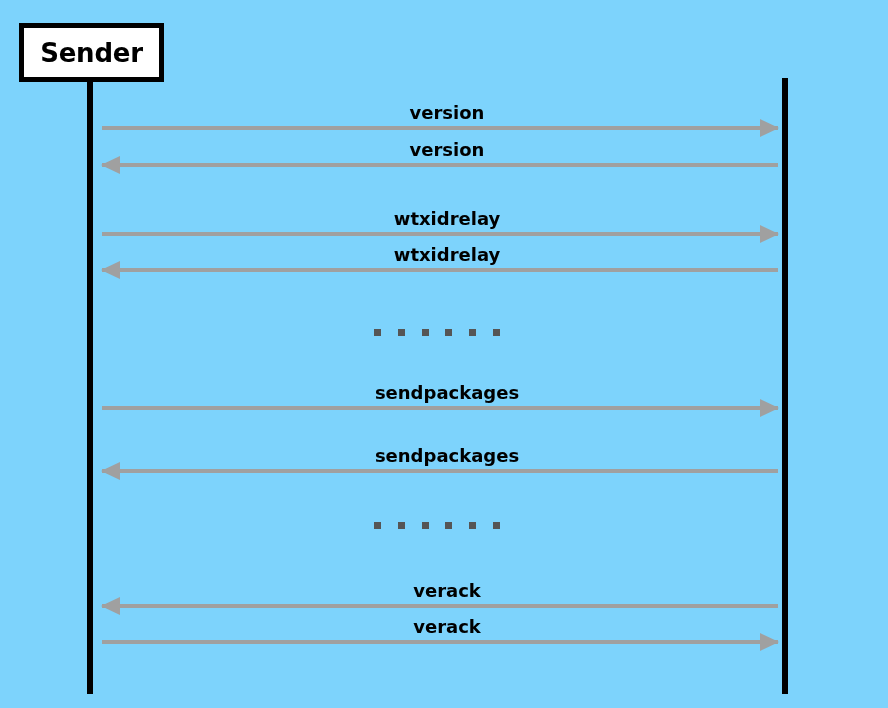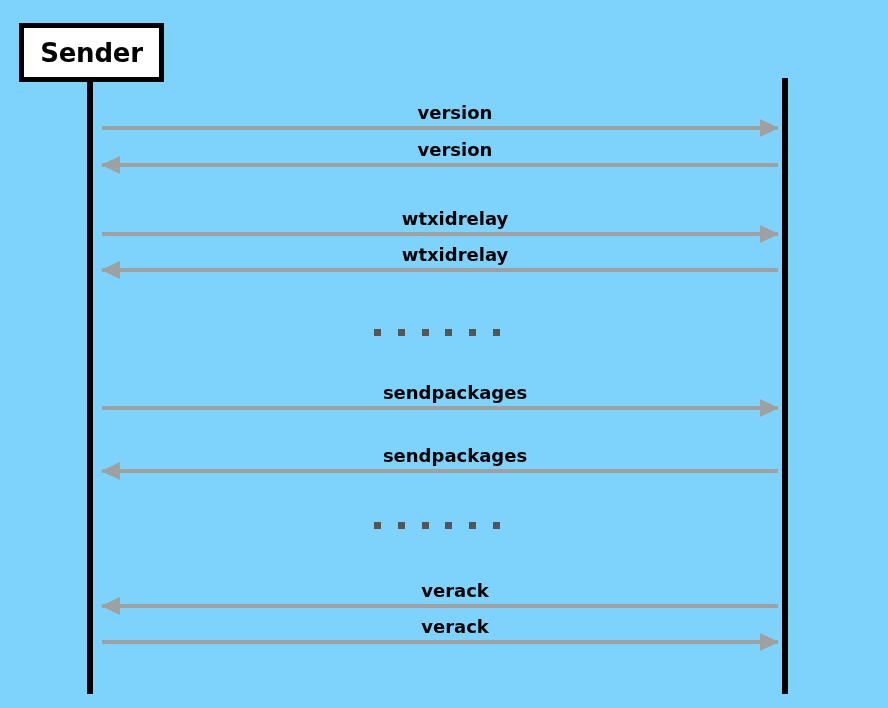--- a/index.html
+++ b/index.html
@@ -71,21 +71,21 @@
   .message.dir-right .message-arrowhead {
     right: -1px;
     border-left: 19px solid #a0a0a0;
   }
   .message.dir-left .message-arrowhead {
     left: -1px;
     border-right: 19px solid #a0a0a0;
   }
   .message-label {
     position: absolute;
-    left: 16px;
+    left: 8px;
     width: 100%;
     bottom: 5px;
     text-align: center;
     font-size: 18px;
     font-weight: bold;
     color: #000000;
     white-space: nowrap;
     line-height: 1.05;
   }
   .message.dir-right .message-label { transform: translateX(-1px); }

